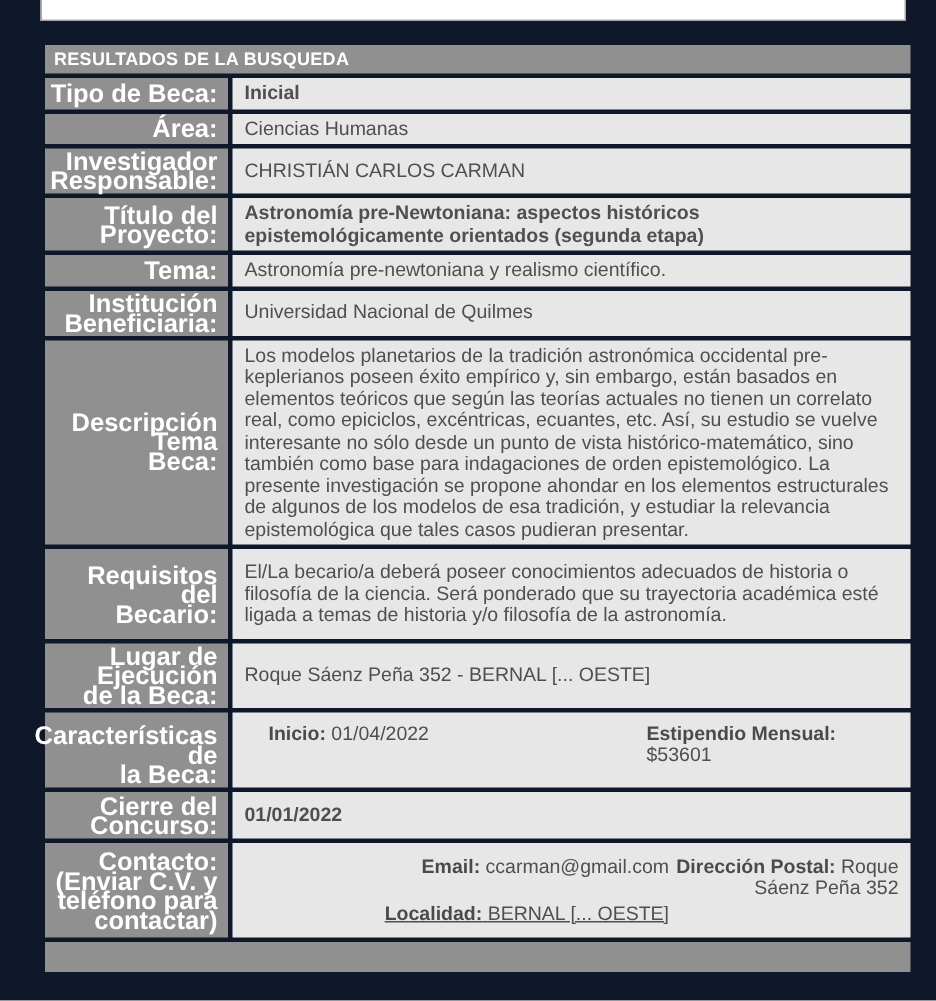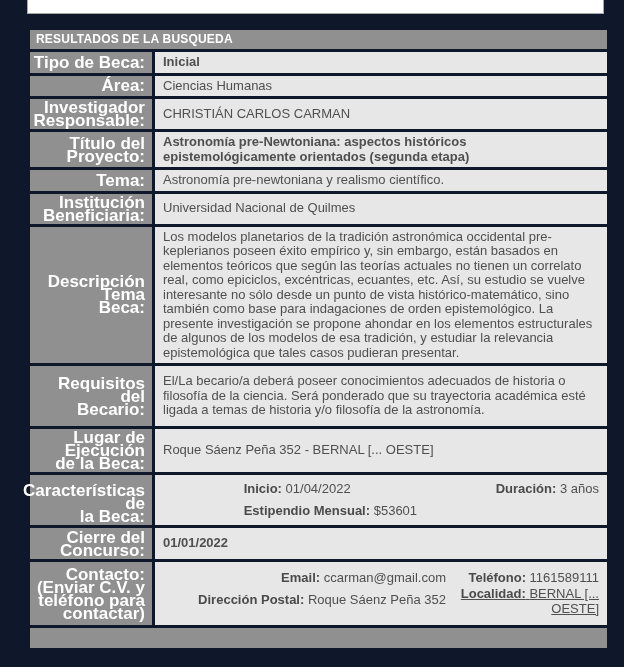--- a/index.html
+++ b/index.html
@@ -199,21 +199,20 @@
     </div>
 
     <div class="row h50">
       <div class="cell-label">
           <span>Características de
 la Beca:</span>
         </div>
       <div class="cell-value">
         <div class="grid-2col grid-carac">
           <div class="kv"><b>Inicio:</b> <span>01/04/2022</span></div>
-          <div class="kv"><b>Duración:</b> <span>3 años</span></div>
           <div class="kv"><b>Estipendio Mensual:</b> <span>$53601</span></div>
           <div></div>
         </div>
       </div>
     </div>
 
     <div class="row h31">
       <div class="cell-label">
           <span>Cierre del
 Concurso:</span>
@@ -226,21 +225,20 @@
     <div class="row h63">
       <div class="cell-label">
           <span>Contacto:
 (Enviar C.V. y
 teléfono para
 contactar)</span>
         </div>
       <div class="cell-value">
         <div class="grid-2col grid-contact">
           <div class="kv"><b>Email:</b> <span>ccarman@gmail.com</span></div>
-          <div class="kv"><b>Teléfono:</b> <span>1161589111</span></div>
           <div class="kv"><b>Dirección Postal:</b> <span>Roque Sáenz Peña 352</span></div>
           <div class="kv" style="margin-top:-6px;text-decoration:underline;"><b>Localidad:</b> <span>BERNAL [... OESTE]</span></div>
         </div>
       </div>
     </div>
 
     <div class="footer-bar"></div>
 
   </div>
 </div>

